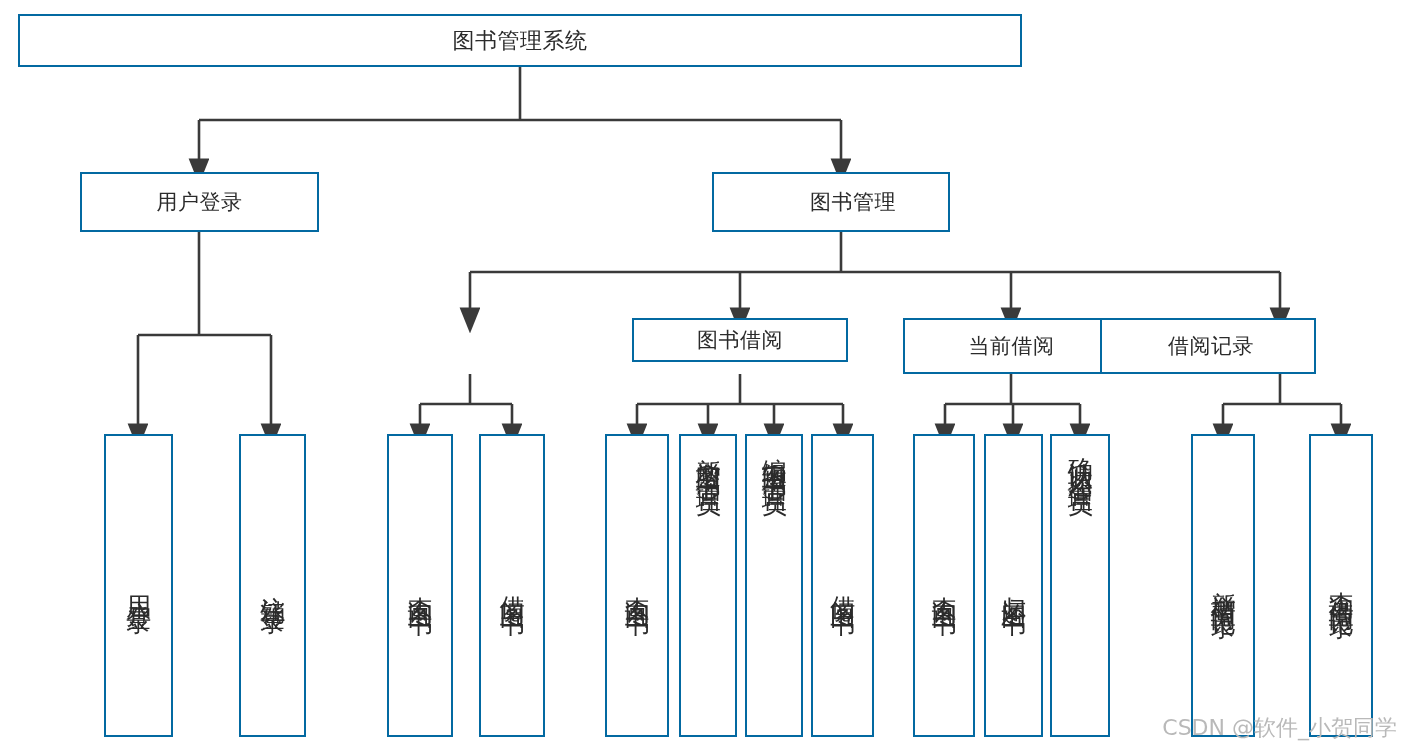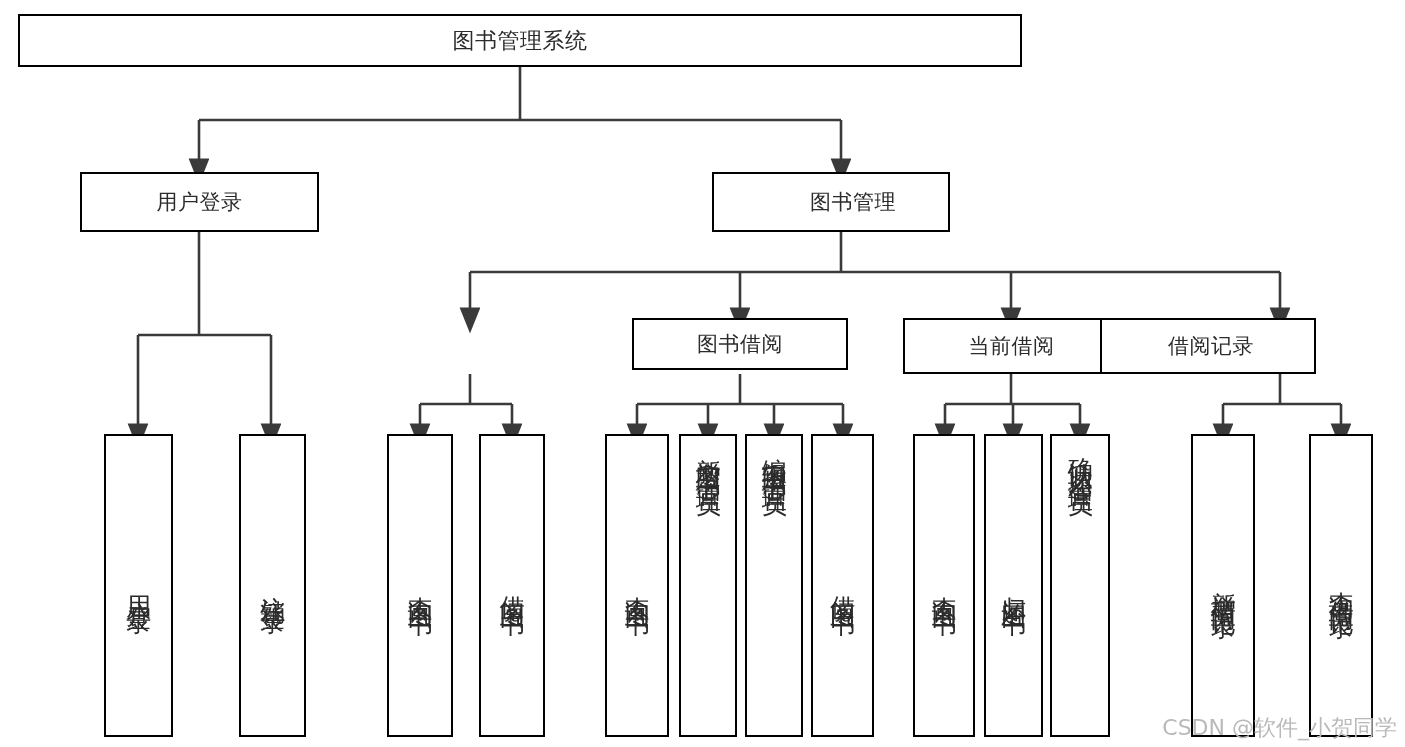--- a/index.html
+++ b/index.html
@@ -20,21 +20,21 @@
     position:absolute;
     left:0; top:0;
     width:1405px; height:747px;
     pointer-events:none;
   }
   
   .node{
     position:absolute;
     box-sizing:border-box;
     background:#ffffff;
-    border:2px solid #000000;
+    border:2px solid #0369a1;
     display:flex;
     align-items:center;
     justify-content:center;
     color:#2b2b2b;
     z-index:2;
   }
   .node .lbl{
     display:block;
     text-align:center;
     line-height:1.18;
@@ -139,21 +139,21 @@
 
   <div class="node h" style="left:80px; top:172px; width:239px; height:60px;">
     <span class="lbl">用户登录</span>
   </div>
 
   <div class="node h" style="left:712px; top:172px; width:238px; height:60px;padding-left:44px;">
     <span class="lbl">图书管理</span>
   </div>
 
 
-  <div class="node h" style="left:632px; top:318px; width:216px; height:52px;">
+  <div class="node h" style="left:632px; top:318px; width:216px; height:44px;">
     <span class="lbl">图书借阅</span>
   </div>
 
   <div class="node h" style="left:903px; top:318px; width:217px; height:56px;justify-content:center;">
     <span class="lbl">当前借阅</span>
   </div>
 
   <div class="node h" style="left:1100px; top:318px; width:216px; height:56px;padding-left:6px;">
     <span class="lbl">借阅记录</span>
   </div>

